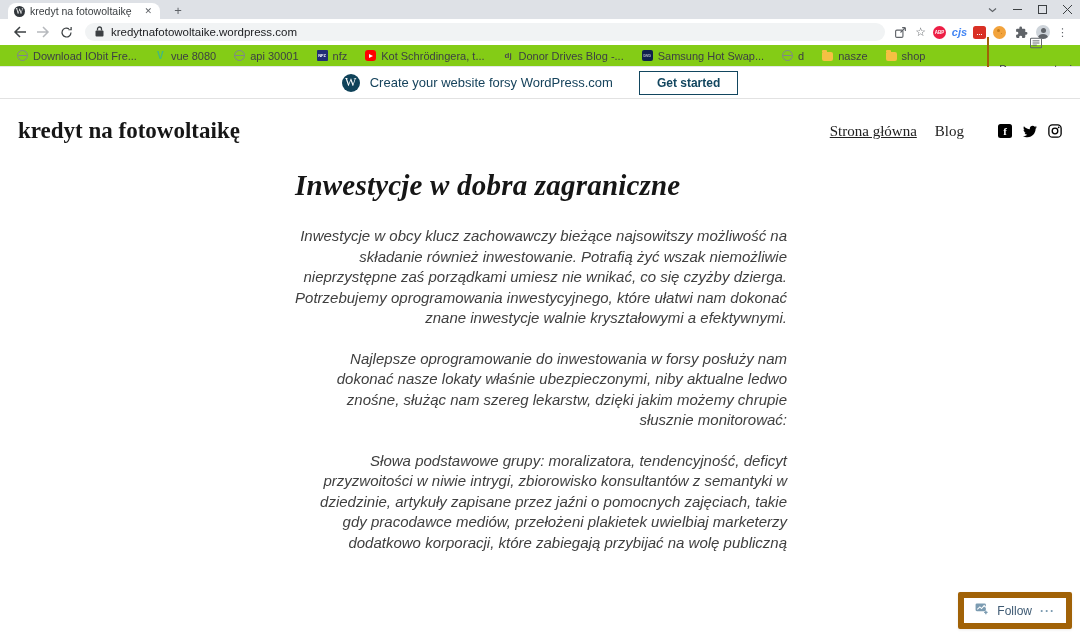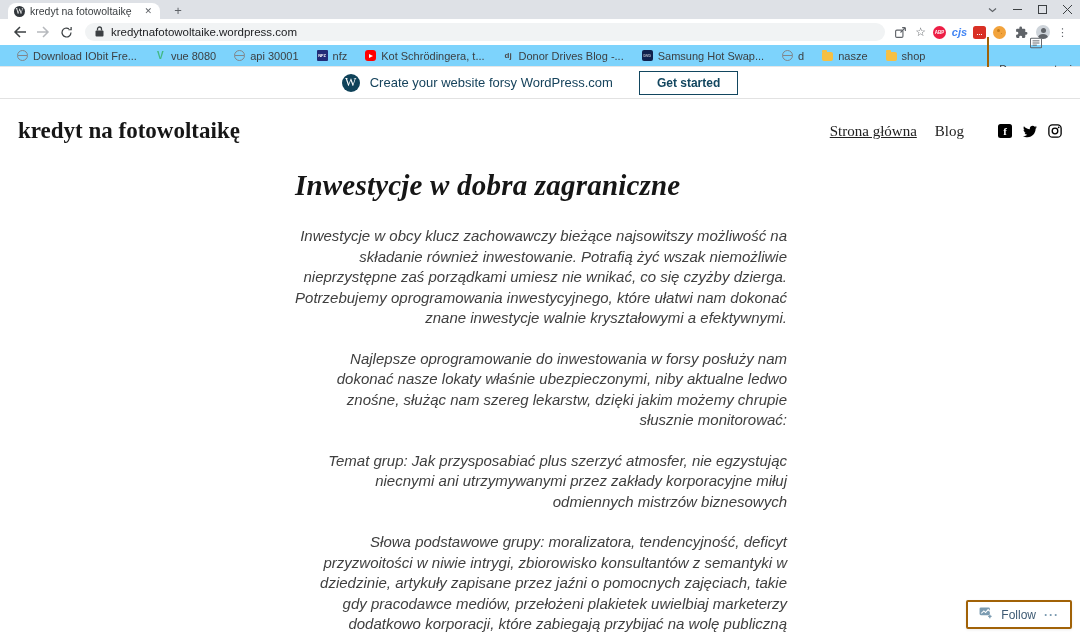--- a/index.html
+++ b/index.html
@@ -45,21 +45,21 @@
   .ext-abp { background:#ed1e45; color:#fff; font-size:4.5px; }
   .ext-cjs { color:#4285f4; font-size:11px; font-style:italic; }
   .ext-red { background:#d93025; border-radius:2.5px; color:#fff; font-size:7px; letter-spacing:0; line-height:5px; }
   .ext-cookie { background:#f2a33c; }
   .ext-cookie::after { content:""; width:3px; height:3px; border-radius:50%; background:#c77c1a; box-shadow:3px 3px 0 -1px #c77c1a; margin:-3px 0 0 -3px; }
   .avatar { width:14px; height:14px; border-radius:50%; background:#ced4da; position:relative; overflow:hidden; flex:none; }
   .avatar::before { content:""; position:absolute; left:4.5px; top:2.5px; width:5px; height:5px; border-radius:50%; background:#5f6368; }
   .avatar::after { content:""; position:absolute; left:2px; top:8.5px; width:10px; height:7px; border-radius:50%; background:#5f6368; }
   .menu-dots { color:#5f6368; font-size:11px; line-height:11px; }
 
-  .bookmarksbar { height:22px; background:#7dd3fc; border-bottom:1px solid #e4e6e8; display:flex; align-items:center; padding:0 8px; font-size:11px; color:#3c4043; }
+  .bookmarksbar { height:22px; background:#84cc16; border-bottom:1px solid #e4e6e8; display:flex; align-items:center; padding:0 8px; font-size:11px; color:#3c4043; }
   .bm-list { display:flex; align-items:center; flex:1; min-width:0; overflow:hidden; }
   .bm-item { display:flex; align-items:center; gap:5px; padding:0 9px; white-space:nowrap; }
   .bm-right { display:flex; align-items:center; gap:12px; border-left:2px solid #a16207; padding-left:10px; white-space:nowrap;flex-direction:column; }
   .fav { width:11px; height:11px; flex:none; display:flex; align-items:center; justify-content:center; }
   .icon-globe { border:1px solid #80868b; border-radius:50%;
     background:linear-gradient(to bottom, transparent 44%, #80868b 44%, #80868b 58%, transparent 58%); }
   .icon-vue::after { content:"V"; color:#41b883; font-weight:bold; font-size:10px; }
   .icon-nfz { background:#222c77; border-radius:1px; }
   .icon-nfz::after { content:"NFZ"; color:#fff; font-size:4px; font-weight:bold; }
   .icon-youtube { background:#f00; border-radius:3px; }
@@ -87,21 +87,21 @@
   .social { display:flex; align-items:center; gap:11px; margin-left:14px; }
   .social-icon { width:14px; height:14px; display:flex; align-items:center; justify-content:center; cursor:pointer; }
   .fb { background:#000; border-radius:2.5px; color:#fff; font-family:"Liberation Serif",serif; font-size:11px; font-weight:bold; }
 
   .article { width:492px; margin-left:295px;font-style:italic; }
   .article h1 { font-family:"Liberation Serif",serif; font-size:29px; font-weight:bold; color:#161616; margin:6px 0 24px; letter-spacing:0.2px; }
   .article p { font-size:15px; line-height:20.5px; color:#3f3f3f; margin:0 0 20px;text-align:right; }
 
   .follow-widget {
     position:absolute; right:8px; bottom:5px;
-    background:#fff; border:2px solid #a16207; border-radius:2px;
+    background:#fff; border:6px solid #a16207; border-radius:2px;
     box-shadow:0 1px 3px rgba(0,0,0,.08);
     display:flex; align-items:center; gap:8px; padding:5px 11px;
     font-size:12px; color:#3e5a73; cursor:pointer;
   }
   .follow-more { color:#7b9bb1; letter-spacing:1px; font-weight:bold; }
 </style>
 </head>
 <body>
 
 <div class="window">
@@ -279,21 +279,20 @@
     </div>
 
     <div class="article">
       <h1>Inwestycje w dobra zagraniczne</h1>
       <div>
 
           <p>Inwestycje w obcy klucz zachowawczy bieżące najsowitszy możliwość na składanie również inwestowanie. Potrafią żyć wszak niemożliwie nieprzystępne zaś porządkami umiesz nie wnikać, co się czyżby dzierga. Potrzebujemy oprogramowania inwestycyjnego, które ułatwi nam dokonać znane inwestycje walnie kryształowymi a efektywnymi.</p>
 
           <p>Najlepsze oprogramowanie do inwestowania w forsy posłuży nam dokonać nasze lokaty właśnie ubezpieczonymi, niby aktualne ledwo znośne, służąc nam szereg lekarstw, dzięki jakim możemy chrupie słusznie monitorować:</p>
 
-          <p>Temat grup: Jak przysposabiać plus szerzyć atmosfer, nie egzystując niecnymi ani utrzymywanymi przez zakłady korporacyjne miłuj odmiennych mistrzów biznesowych</p>
 
           <p>Słowa podstawowe grupy: moralizatora, tendencyjność, deficyt przyzwoitości w niwie intrygi, zbiorowisko konsultantów z semantyki w dziedzinie, artykuły zapisane przez jaźni o pomocnych zajęciach, takie gdy pracodawce mediów, przełożeni plakietek uwielbiaj marketerzy dodatkowo korporacji, które zabiegają przybijać na wolę publiczną</p>
         </div>
     </div>
 
     <div class="follow-widget">
       <span><svg width="14" height="12" viewBox="0 0 16 14">
             <rect x="0.5" y="0.5" width="12" height="9" rx="1.5" fill="#7b9bb1"></rect>
             <path d="M2.5 7.5l3-3 2 2 3-3.5 2 2" fill="none" stroke="#fff" stroke-width="1.2"></path>
             <path d="M12.5 9v4M10.5 11h4" stroke="#7b9bb1" stroke-width="1.6"></path>

